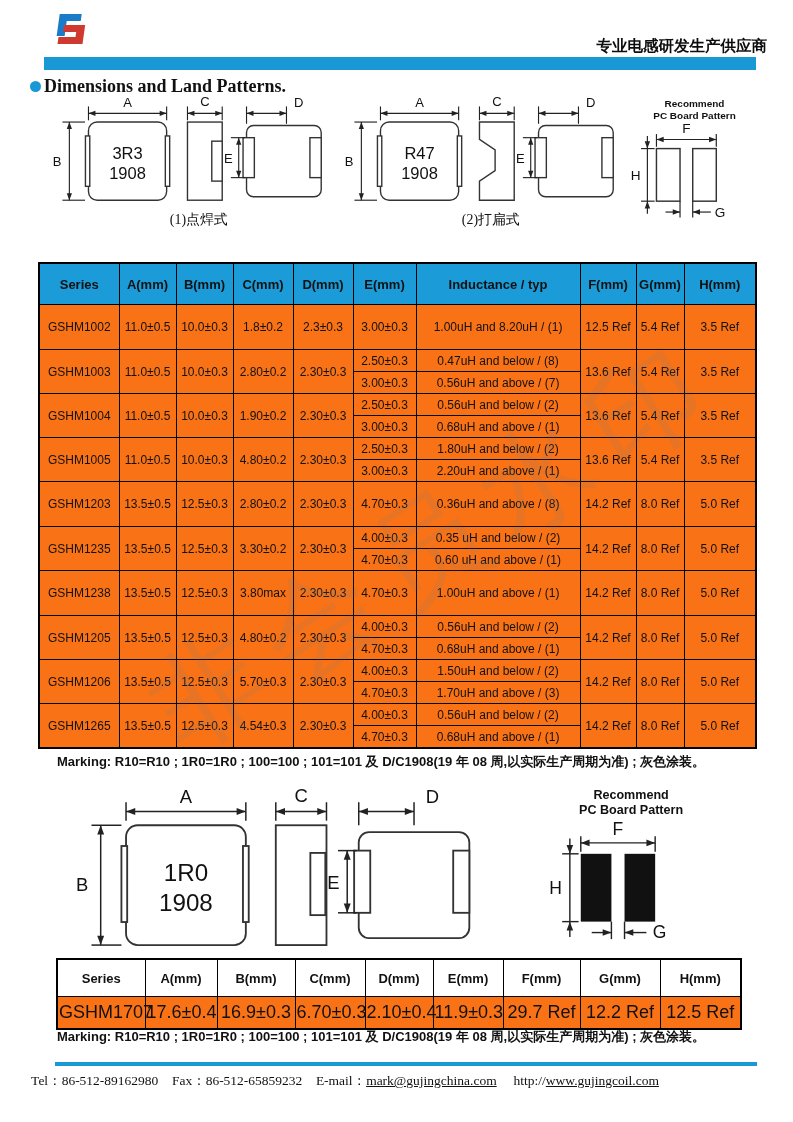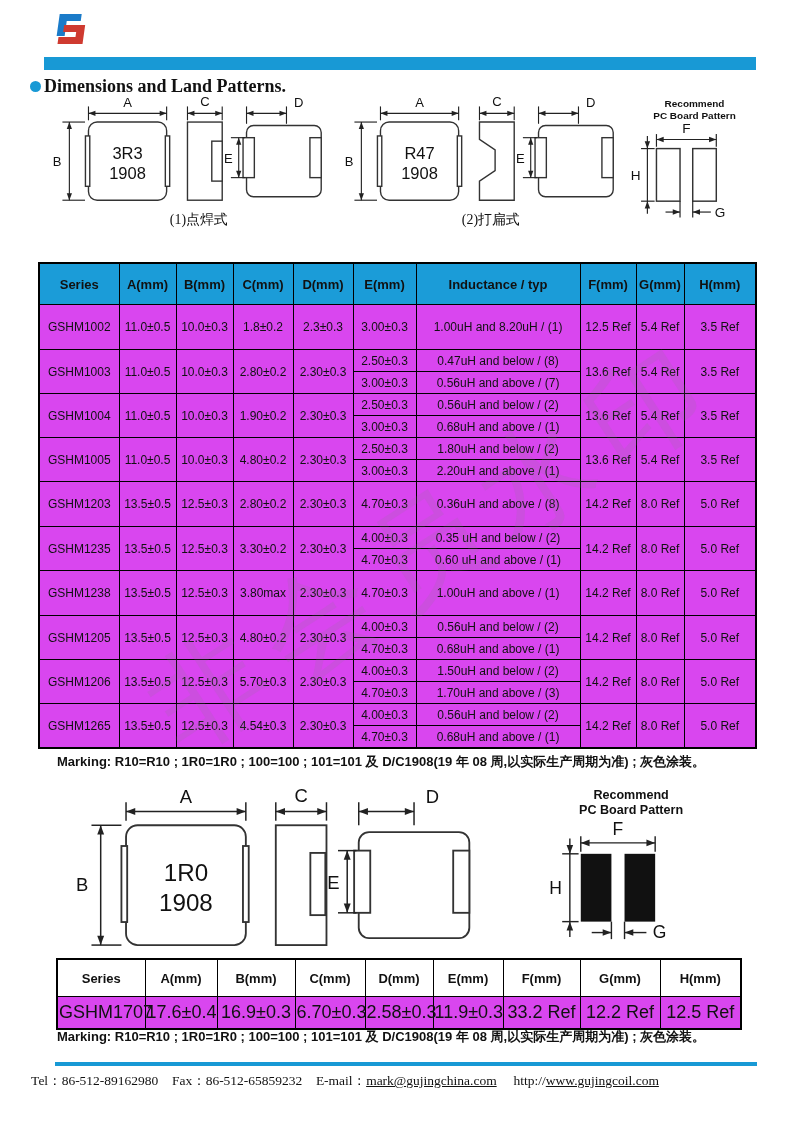--- a/index.html
+++ b/index.html
@@ -22,21 +22,21 @@
   .diagrams1{position:absolute;left:38px;top:96px;width:720px;display:flex;align-items:flex-start;}
   .diagrams2{position:absolute;left:50px;top:786px;width:700px;display:flex;align-items:flex-start;}
   svg{display:block;}
   svg text{font-family:"Liberation Sans",sans-serif;fill:#111;}
   svg .cap{font-family:"Liberation Serif",serif;}
   .dim-line{stroke:#222;stroke-width:1.3;fill:none;}
   .body-line{stroke:#333;stroke-width:1.6;fill:#fff;}
   .arrow{fill:#222;stroke:none;}
 
   
-  table{border-collapse:collapse;table-layout:fixed;background:#d946ef;}
+  table{border-collapse:collapse;table-layout:fixed;background:#f97316;}
   .main-table{position:absolute;left:38px;top:262px;width:717px;border:2px solid #000;}
   .main-table th{background:#1b9cd8;border:1px solid #000;font-size:13px;height:38px;font-weight:bold;}
   .main-table td{border:1px solid #000;font-size:12px;text-align:center;padding:0 1px;}
   .main-table tr.single td{height:44px;}
   .main-table tr.sub td{height:21px;}
   .bottom-table{position:absolute;left:56px;top:958px;width:684px;border:2px solid #000;}
   .bottom-table th{border:1px solid #000;font-size:13px;height:34px;font-weight:bold;background:#fff;}
   .bottom-table td{border:1px solid #000;font-size:18px;text-align:center;height:29px;}
 
   .marking1{position:absolute;left:57px;top:753px;font-weight:bold;font-size:13px;white-space:nowrap;}
@@ -60,20 +60,21 @@
 
   <div class="logo">
     <svg width="44" height="34" viewBox="0 0 44 34">
       <g transform="skewX(-8)">
         <path d="M14 2 L36 2 L36 9 L22 9 L22 24 L14 24 Z" fill="#1a7bc9"></path>
         <path d="M20 13 L41 13 L41 32 L16 32 L16 25 L33 25 L33 20 L20 20 Z" fill="#cf3a30"></path>
       </g>
     </svg>
     <div class="logo-cn">谷景电子</div>
   </div>
+  <div class="tagline">专业电感研发生产供应商</div>
   <div class="bluebar"></div>
 
   <div class="heading">
     <span class="dot"></span>
     <span>Dimensions and Land Patterns.</span>
   </div>
 
   <div class="diagrams1">
 
     <svg width="292" height="132" viewBox="0 0 336 152">
@@ -471,23 +472,23 @@
           <th>G(mm)</th>
           <th>H(mm)</th>
         </tr>
       </thead>
     <tbody>
         <tr>
           <td>GSHM1707</td>
           <td>17.6±0.4</td>
           <td>16.9±0.3</td>
           <td>6.70±0.3</td>
-          <td>2.58±0.3</td>
+          <td>2.10±0.4</td>
           <td>11.9±0.3</td>
-          <td>33.2 Ref</td>
+          <td>29.7 Ref</td>
           <td>12.2 Ref</td>
           <td>12.5 Ref</td>
         </tr>
       </tbody>
   </table>
 
   <div class="marking2">Marking: R10=R10 ; 1R0=1R0 ; 100=100 ; 101=101  及  D/C1908(19 年 08 周,以实际生产周期为准) ;  灰色涂装。</div>
 
   <div class="footer-line"></div>
   <div class="footer-text">

